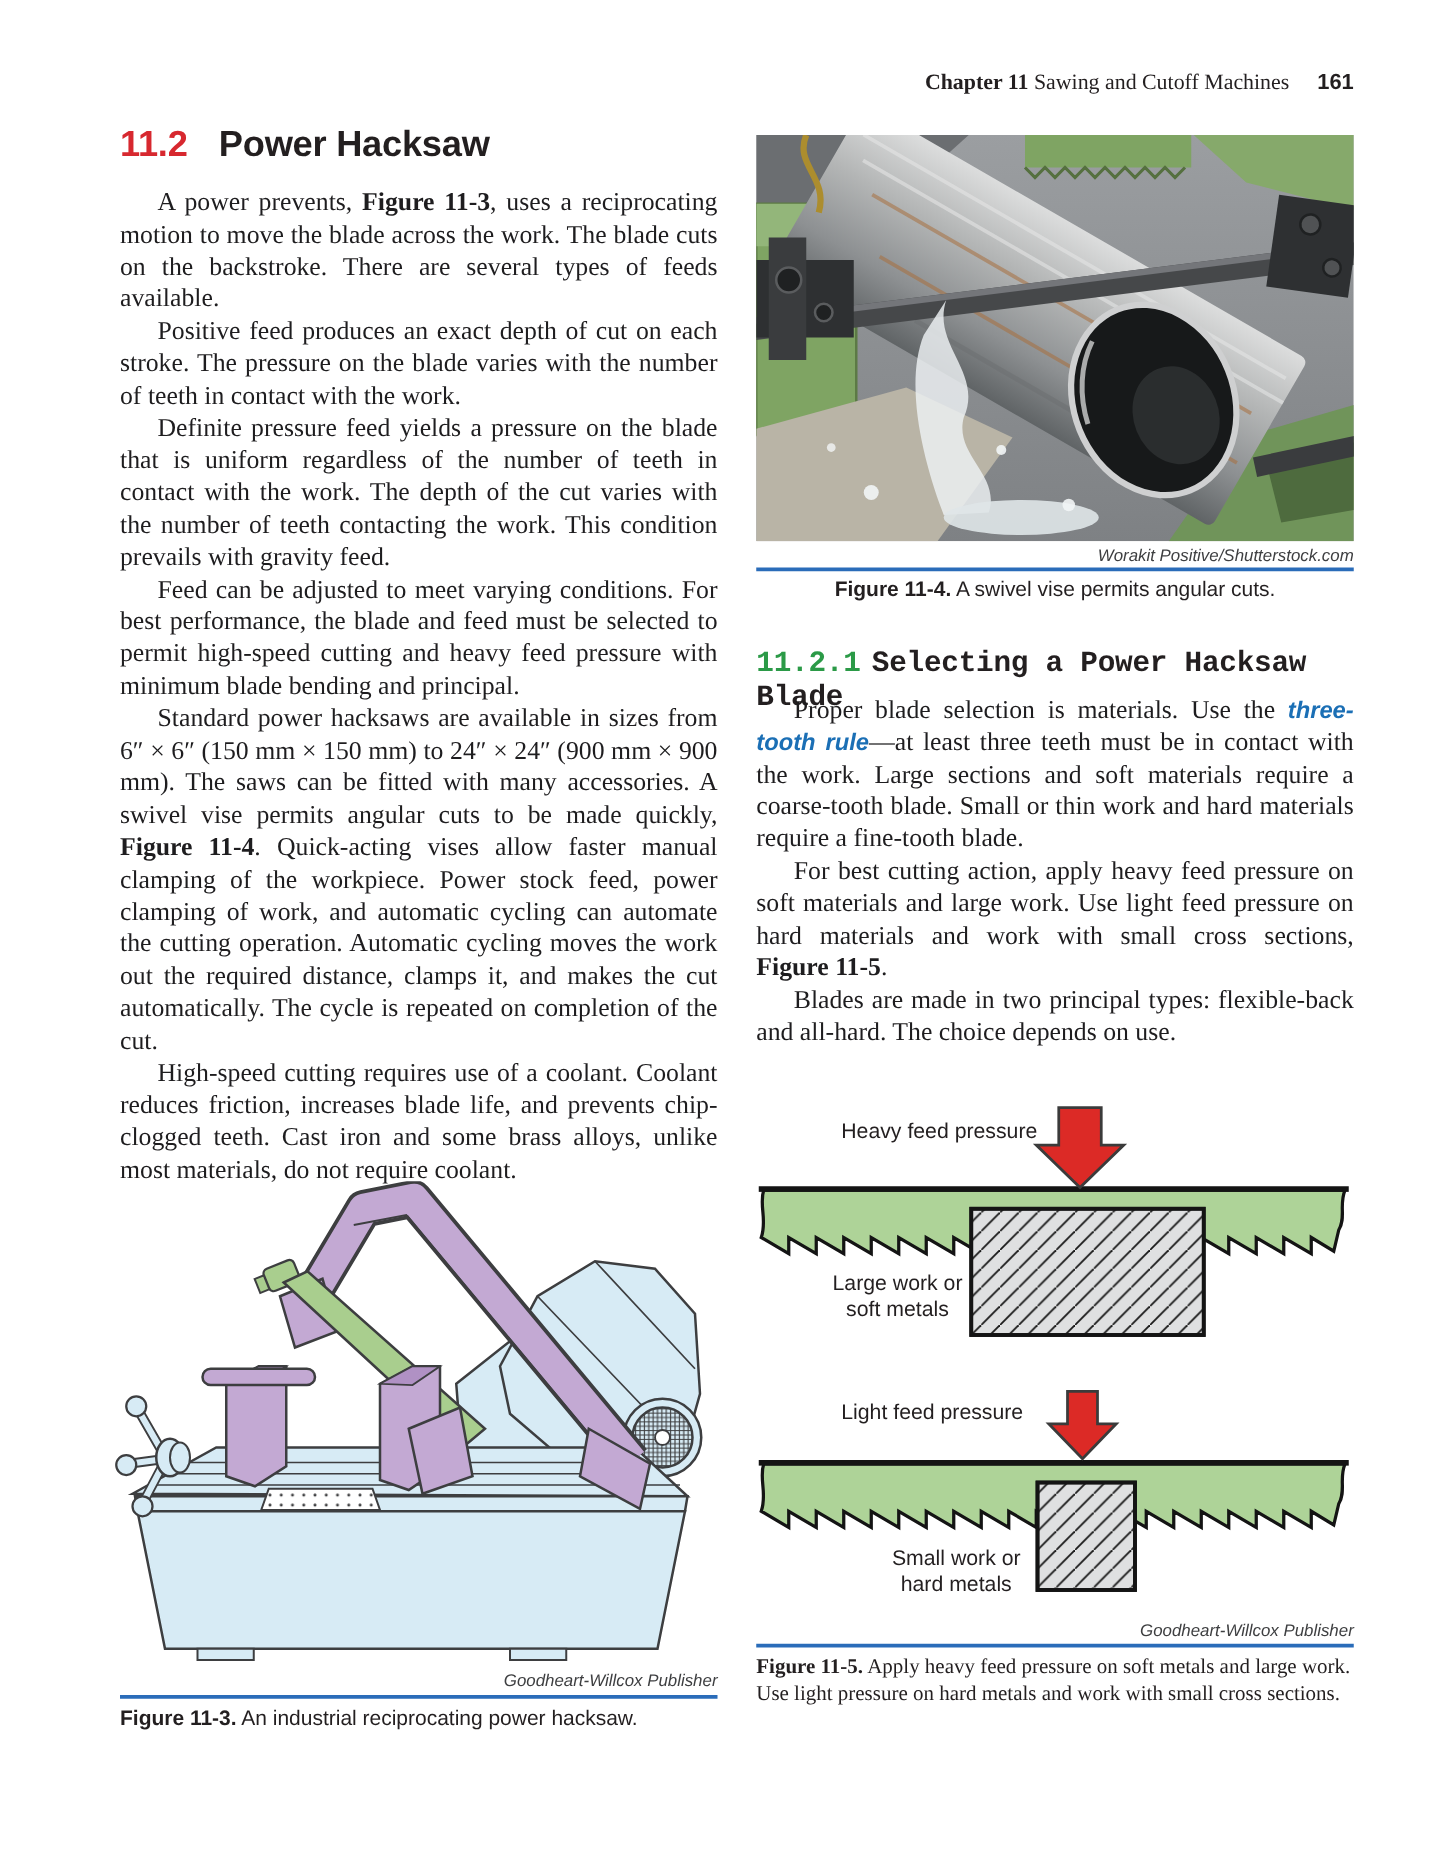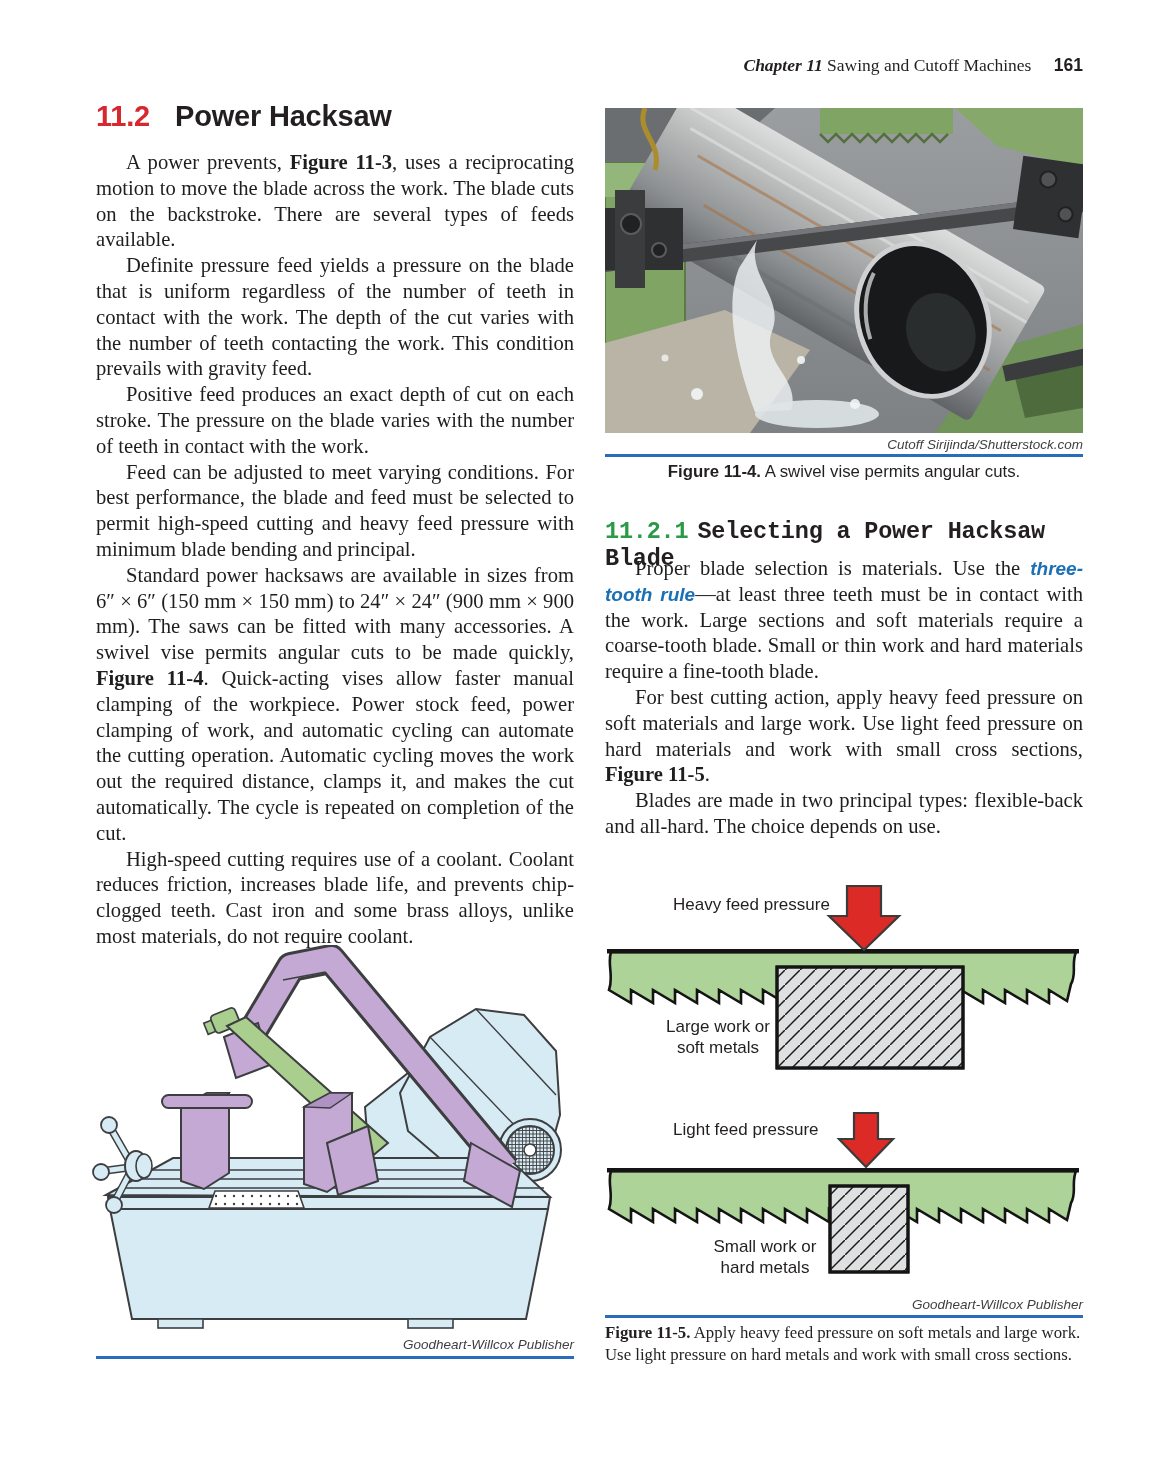--- a/index.html
+++ b/index.html
@@ -3,21 +3,21 @@
 <meta charset="utf-8">
 <style>
   html,body{margin:0;padding:0;background:#ffffff;}
   .page{position:relative;width:1156px;height:1479px;background:#ffffff;overflow:hidden;
         font-family:"Liberation Sans",sans-serif;color:#231f20;}
   .abs{position:absolute;}
 
   
   .runhead{top:55px;left:400px;width:683px;text-align:right;
            font-family:"Liberation Serif",serif;font-size:17.5px;color:#231f20;}
-  .runhead .chap{font-weight:bold;font-style:italic;}
+  .runhead .chap{font-weight:bold;}
   .runhead .pageno{font-family:"Liberation Sans",sans-serif;font-weight:bold;margin-left:18px;}
 
   
   .h2{font-size:29px;font-weight:bold;letter-spacing:-0.2px;}
   .h2 .num{color:#d7282f;margin-right:25px;}
   .h3{font-size:23.5px;font-weight:bold;letter-spacing:-0.2px;font-family:Liberation Mono, monospace;}
   .h3 .num{color:#2b9a47;margin-right:9px;}
 
   
   .col{width:478px;}
@@ -47,22 +47,22 @@
     <span>Sawing and Cutoff Machines</span>
     <span class="pageno">161</span>
   </div>
 
   <div class="abs h2" style="left:96px;top:100px;width:478px;">
     <span class="num">11.2</span><span>Power Hacksaw</span>
   </div>
 
   <div class="abs body col" style="left:96px;top:150px;">
     <p><span>A power prevents, </span><span class="figref">Figure 11-3</span><span>, uses a reciprocating motion to move the blade across the work. The blade cuts on the backstroke. There are several types of feeds available.</span></p>
+    <p>Positive feed produces an exact depth of cut on each stroke. The pressure on the blade varies with the number of teeth in contact with the work.</p>
     <p>Definite pressure feed yields a pressure on the blade that is uniform regardless of the number of teeth in contact with the work. The depth of the cut varies with the number of teeth contacting the work. This condition prevails with gravity feed.</p>
-    <p>Positive feed produces an exact depth of cut on each stroke. The pressure on the blade varies with the number of teeth in contact with the work.</p>
     <p>Feed can be adjusted to meet varying conditions. For best performance, the blade and feed must be selected to permit high-speed cutting and heavy feed pressure with minimum blade bending and principal.</p>
     <p><span>Standard power hacksaws are available in sizes from 6″ × 6″ (150 mm × 150 mm) to 24″ × 24″ (900 mm × 900 mm). The saws can be fitted with many accessories. A swivel vise permits angular cuts to be made quickly, </span><span class="figref">Figure 11-4</span><span>. Quick-acting vises allow faster manual clamping of the workpiece. Power stock feed, power clamping of work, and automatic cycling can automate the cutting operation. Automatic cycling moves the work out the required distance, clamps it, and makes the cut automatically. The cycle is repeated on completion of the cut.</span></p>
     <p>High-speed cutting requires use of a coolant. Coolant reduces friction, increases blade life, and prevents chip-clogged teeth. Cast iron and some brass alloys, unlike most materials, do not require coolant.</p>
   </div>
 
   <svg class="abs" style="left:78px;top:945px;" width="500" height="386" viewBox="0 0 500 386">
     <defs>
       <pattern id="cross" width="7" height="7" patternUnits="userSpaceOnUse">
         <path d="M0 0H7M0 3.5H7M0 7H7 M0 0V7M3.5 0V7M7 0V7" stroke="#3d3e40" stroke-width="0.9" fill="none"></path>
       </pattern>
@@ -124,20 +124,25 @@
     </g>
     <g>
       <polygon points="226,162 252,148 274,148 274,230 249,247 226,239" fill="#c3a9d3" stroke="#3d3e40" stroke-width="2"></polygon>
       <polygon points="226,162 252,148 274,148 252,163" fill="#b091c4" stroke="#3d3e40" stroke-width="1.4"></polygon>
       <polygon points="249,198 290,181 300,236 260,250" fill="#c3a9d3" stroke="#3d3e40" stroke-width="2"></polygon>
     </g>
   </svg>
 
   <div class="abs credit" style="left:96px;top:1337px;">Goodheart-Willcox Publisher</div>
   <div class="abs rule" style="left:96px;top:1356px;"></div>
+  <div class="abs caption" style="left:96px;top:1364px;">
+    <b>Figure 11-3.</b>
+    <span> </span>
+    <span>An industrial reciprocating power hacksaw.</span>
+  </div>
 
   <svg class="abs" style="left:605px;top:108px;" width="478" height="325" viewBox="0 0 478 325">
     <defs>
       <linearGradient id="bgGrad" x1="0" y1="0" x2="0" y2="1">
         <stop offset="0" stop-color="#9b9ea1"></stop>
           <stop offset="1" stop-color="#7e8184"></stop>
       </linearGradient>
       <linearGradient id="pipeGrad" x1="0" y1="0" x2="0" y2="1">
         <stop offset="0" stop-color="#dcdddd"></stop>
           <stop offset="0.35" stop-color="#b3b5b5"></stop>
@@ -190,21 +195,21 @@
     <g>
       <path d="M152,132 C140,168 182,190 166,226 C158,256 196,272 186,302 L150,304 C134,262 118,200 134,160 Z" fill="#eef2f4" opacity="0.82"></path>
       <ellipse cx="212" cy="306" rx="62" ry="14" fill="#dfe5e8" opacity="0.9"></ellipse>
       <circle cx="92" cy="286" r="6" fill="#f2f5f6" opacity="0.9"></circle>
       <circle cx="250" cy="296" r="5" fill="#f2f5f6" opacity="0.9"></circle>
       <circle cx="196" cy="252" r="4" fill="#f2f5f6" opacity="0.9"></circle>
       <circle cx="60" cy="250" r="3.5" fill="#f2f5f6" opacity="0.8"></circle>
     </g>
   </svg>
 
-  <div class="abs credit" style="left:605px;top:437px;">Cutoff Sirijinda/Shutterstock.com</div>
+  <div class="abs credit" style="left:605px;top:437px;">Worakit Positive/Shutterstock.com</div>
   <div class="abs rule" style="left:605px;top:454px;"></div>
   <div class="abs caption" style="left:605px;top:461px;text-align:center;">
     <b>Figure 11-4.</b>
     <span> </span>
     <span>A swivel vise permits angular cuts.</span>
   </div>
 
   <div class="abs h3" style="left:605px;top:518px;width:478px;">
     <span class="num">11.2.1</span><span>Selecting a Power Hacksaw Blade</span>
   </div>

